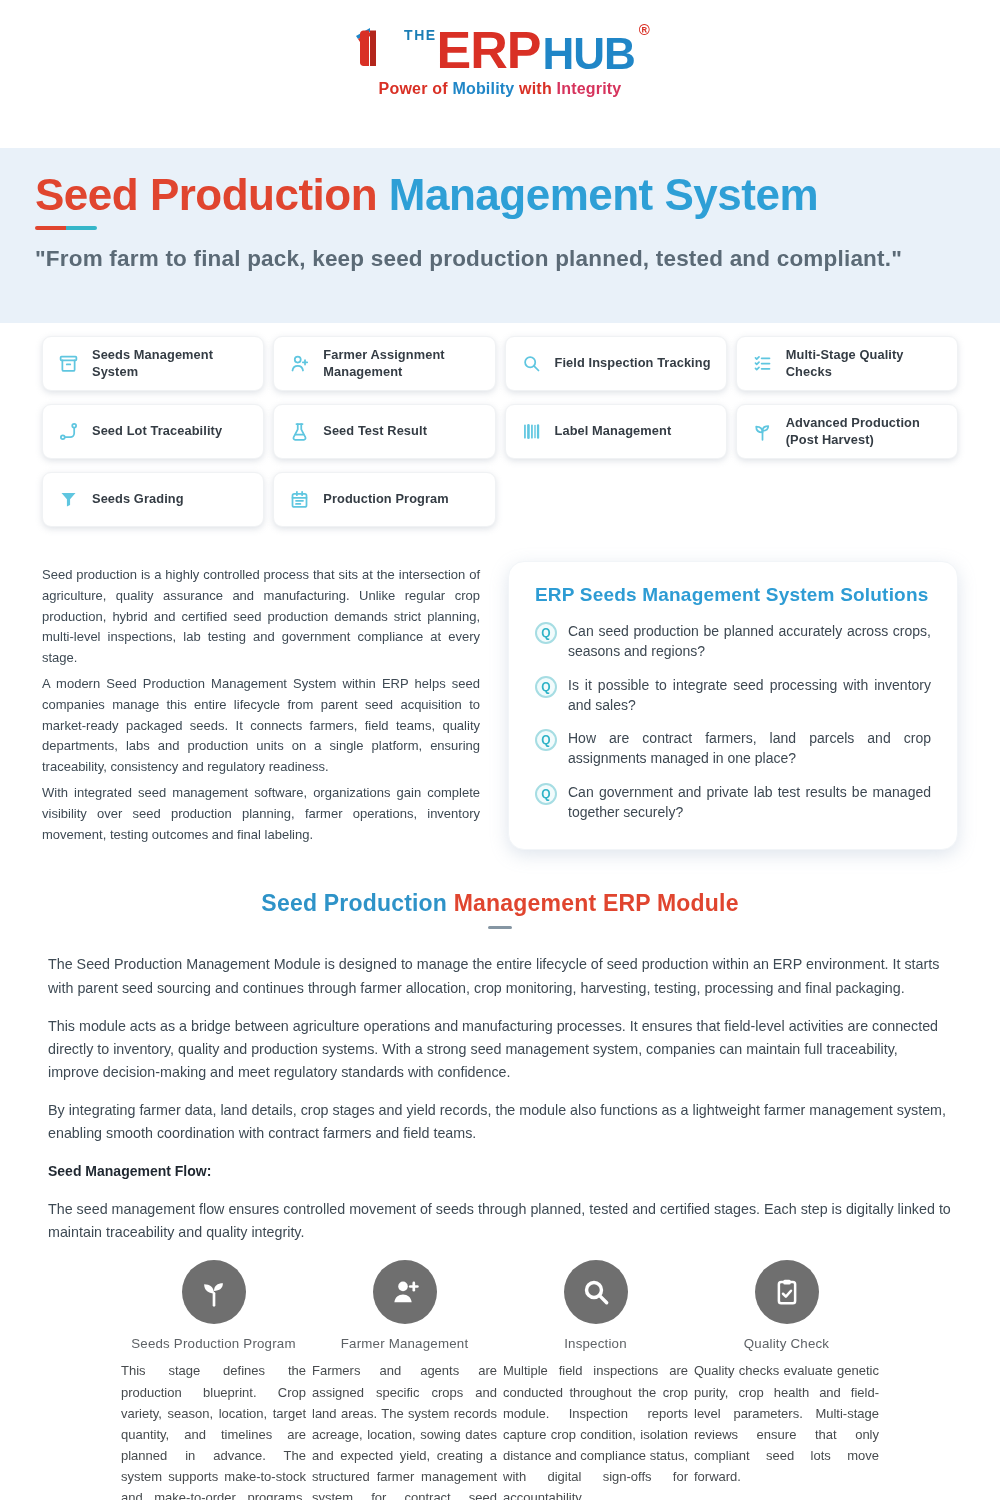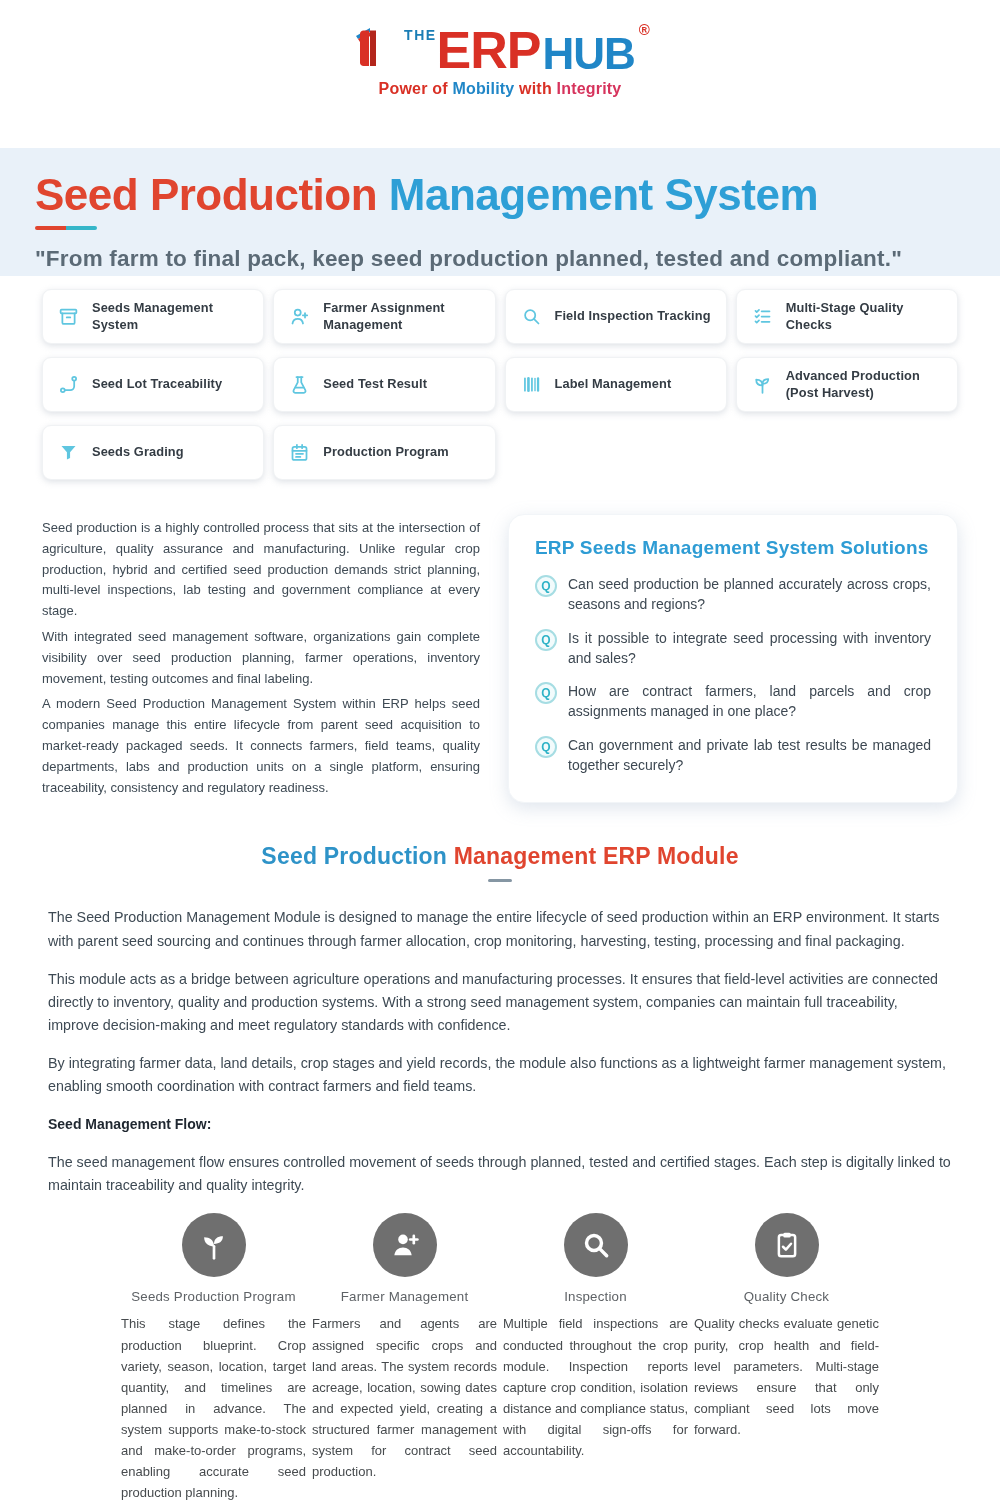--- a/index.html
+++ b/index.html
@@ -17,21 +17,21 @@
   .logo-the { font-size:14px; font-weight:800; color:#1a7db5; letter-spacing:1.5px; margin-left:4px; }
   .logo-wordmark { display:flex; align-items:flex-end; line-height:0.9; }
   .erp { font-size:52px; font-weight:800; color:#d93025; letter-spacing:-1px; }
   .hub { font-size:44px; font-weight:800; color:#2086c7; letter-spacing:-1px; margin-left:2px; }
   .reg { font-size:15px; font-weight:700; color:#d93025; align-self:flex-start; margin:-4px 0 0 4px; }
   .logo-tag { font-size:16px; font-weight:700; margin-top:6px; letter-spacing:.2px; }
   .tag-red { color:#d93025; } .tag-blue { color:#2086c7; } .tag-crimson { color:#d6335c; }
   .book-icon { margin-right:6px; margin-bottom:4px; }
 
   
-  .hero { background:#e9f1f9; padding:24px 35px 26px; height:128px; }
+  .hero { background:#e9f1f9; padding:24px 35px 26px; height:175px; }
   .hero-title { font-size:44px; font-weight:700; letter-spacing:-.5px; line-height:1.05; }
   .hero-title .t-red { color:#e0452f; }
   .hero-title .t-blue { color:#2e9fd6; }
   .hero-underline { width:62px; height:4px; margin-top:8px; display:flex; border-radius:2px; overflow:hidden; }
   .hero-underline .u-red { flex:1; background:#e0452f; }
   .hero-underline .u-teal { flex:1; background:#35b6c9; }
   .hero-sub { margin-top:16px; font-size:22.5px; font-weight:600; color:#5b6a76; letter-spacing:.2px; }
 
   
   .features { margin:13px 42px 0; display:grid; grid-template-columns:repeat(4,1fr); gap:13px 9px; }
@@ -237,22 +237,22 @@
       </svg>
     </span>
     <span class="flabel">Production Program</span>
   </div>
 
 </div>
 
 <div class="intro">
   <div class="intro-left">
     <p>Seed production is a highly controlled process that sits at the intersection of agriculture, quality assurance and manufacturing. Unlike regular crop production, hybrid and certified seed production demands strict planning, multi-level inspections, lab testing and government compliance at every stage.</p>
+    <p>A modern Seed Production Management System within ERP helps seed companies manage this entire lifecycle from parent seed acquisition to market-ready packaged seeds. It connects farmers, field teams, quality departments, labs and production units on a single platform, ensuring traceability, consistency and regulatory readiness.</p>
     <p>With integrated seed management software, organizations gain complete visibility over seed production planning, farmer operations, inventory movement, testing outcomes and final labeling.</p>
-    <p>A modern Seed Production Management System within ERP helps seed companies manage this entire lifecycle from parent seed acquisition to market-ready packaged seeds. It connects farmers, field teams, quality departments, labs and production units on a single platform, ensuring traceability, consistency and regulatory readiness.</p>
   </div>
 
   <div class="sol-card">
     <div class="sol-title">ERP Seeds Management System Solutions</div>
 
     <div class="q-row">
       <span class="q-badge">Q</span>
       <span class="q-text">Can seed production be planned accurately across crops, seasons and regions?</span>
     </div>
     <div class="q-row">

